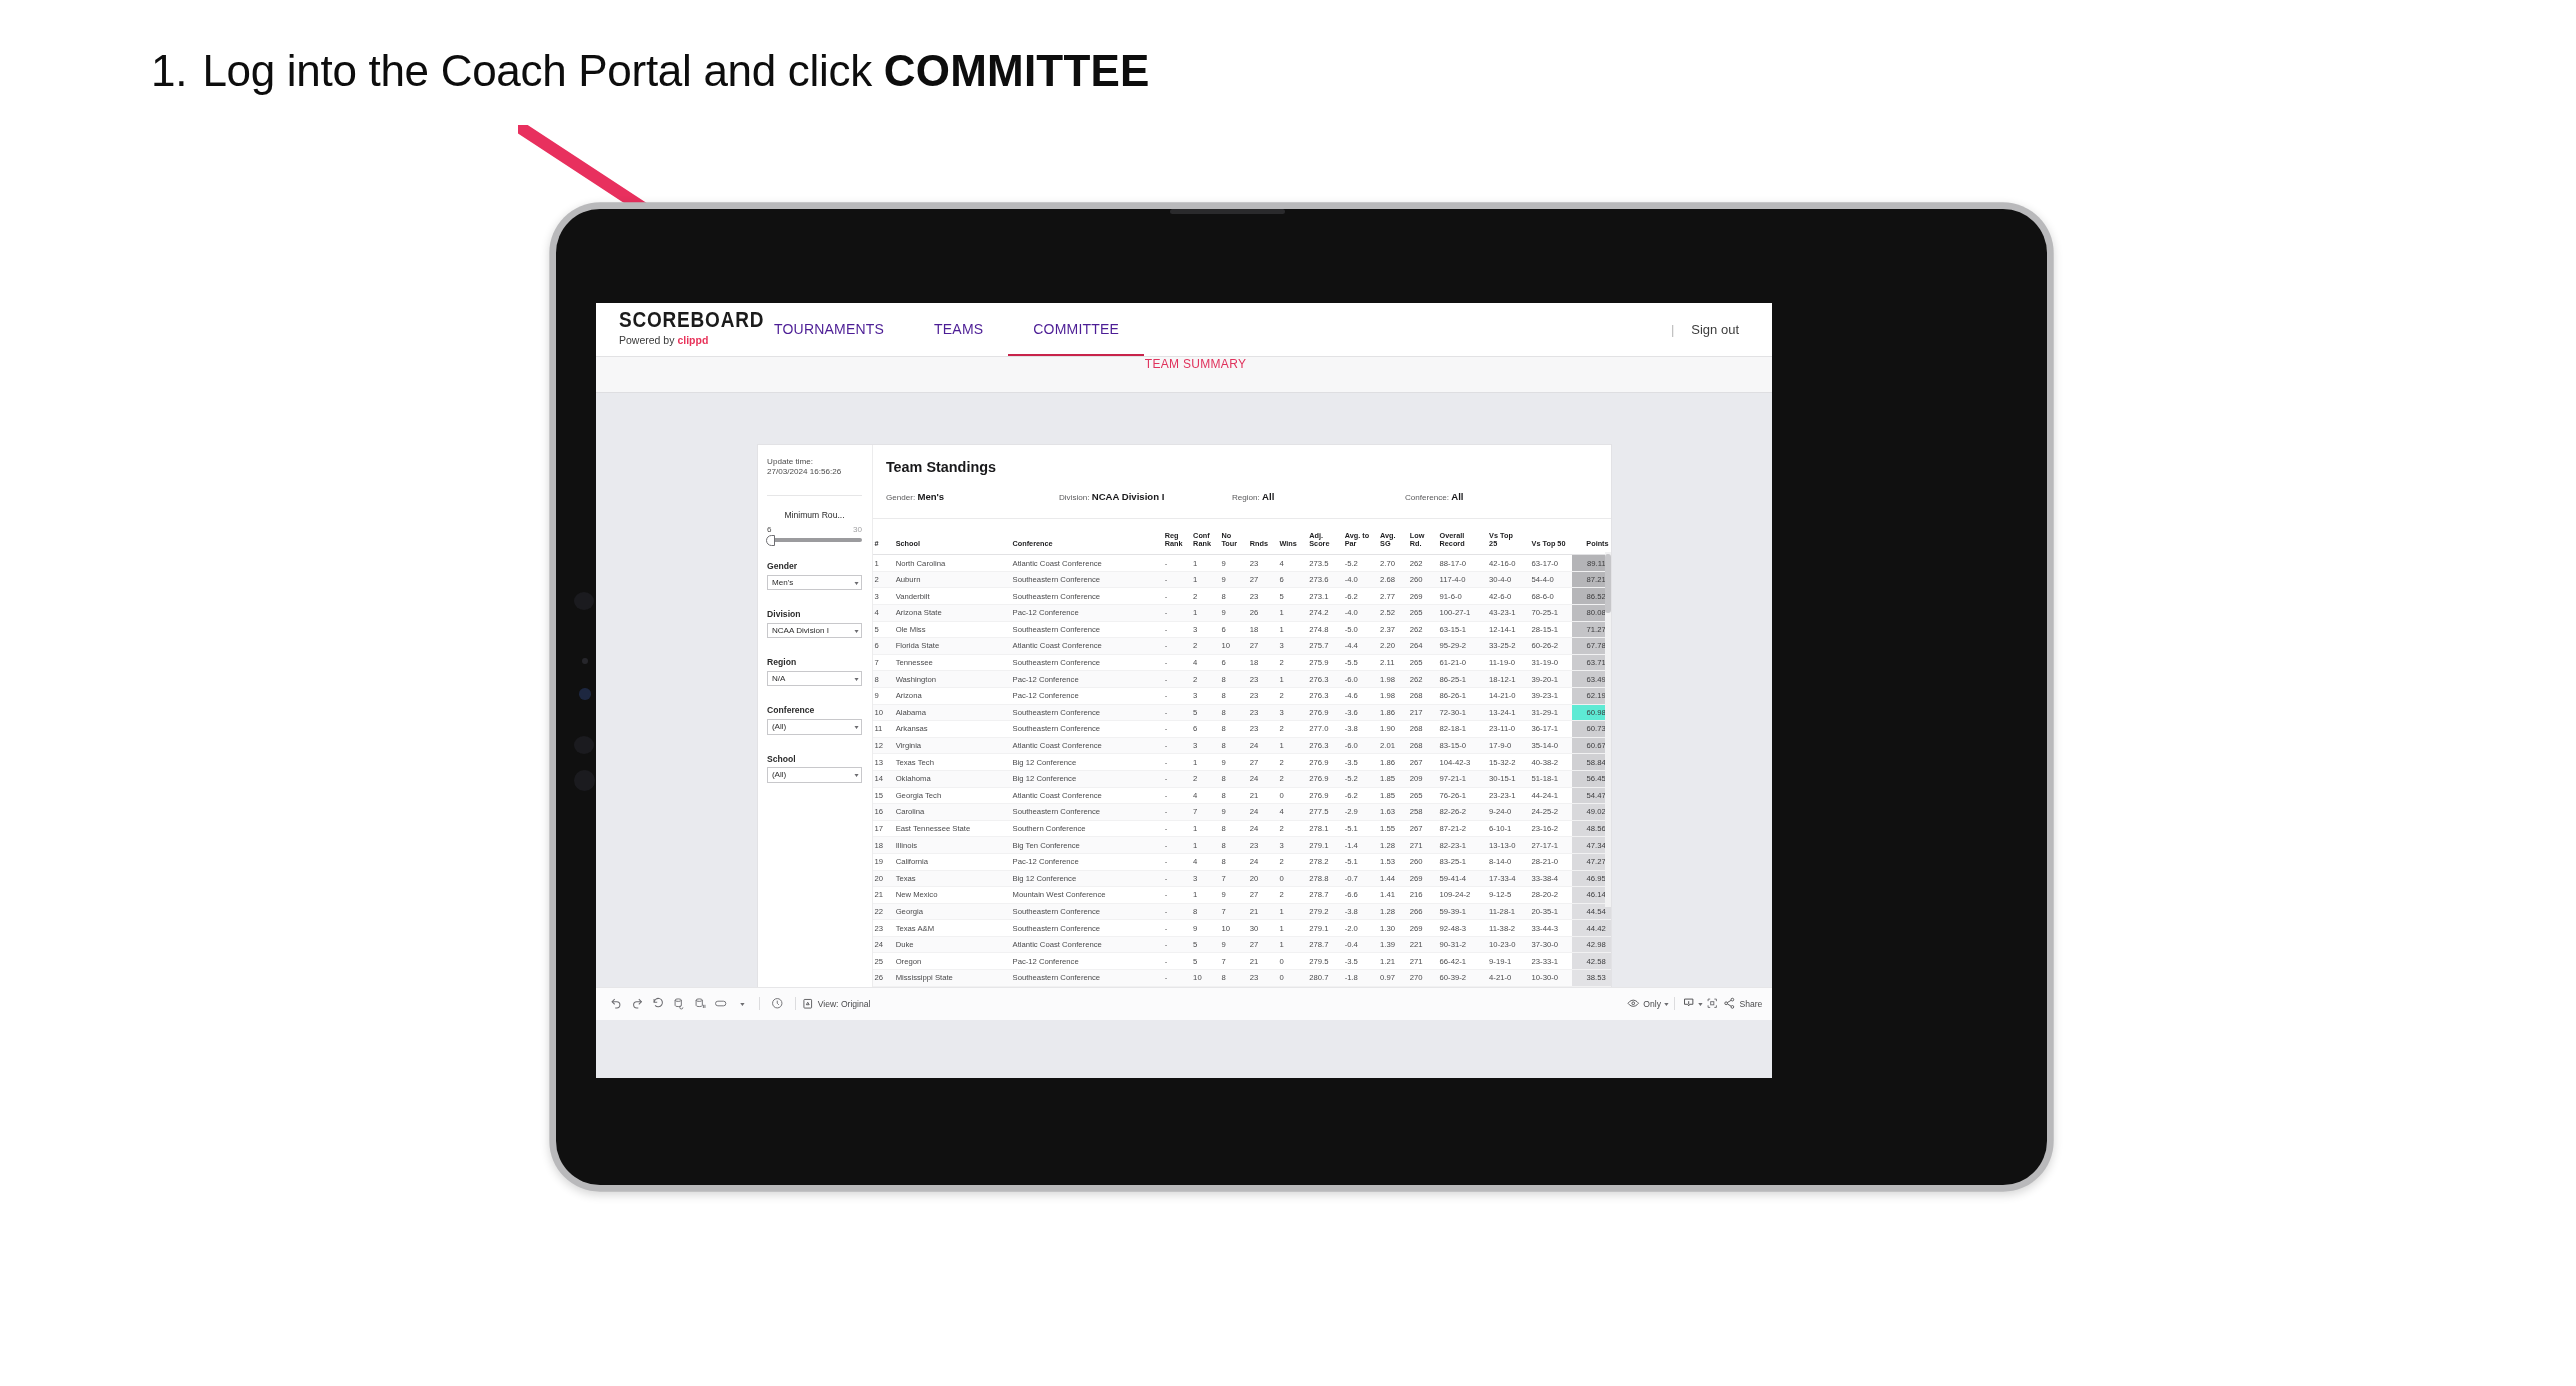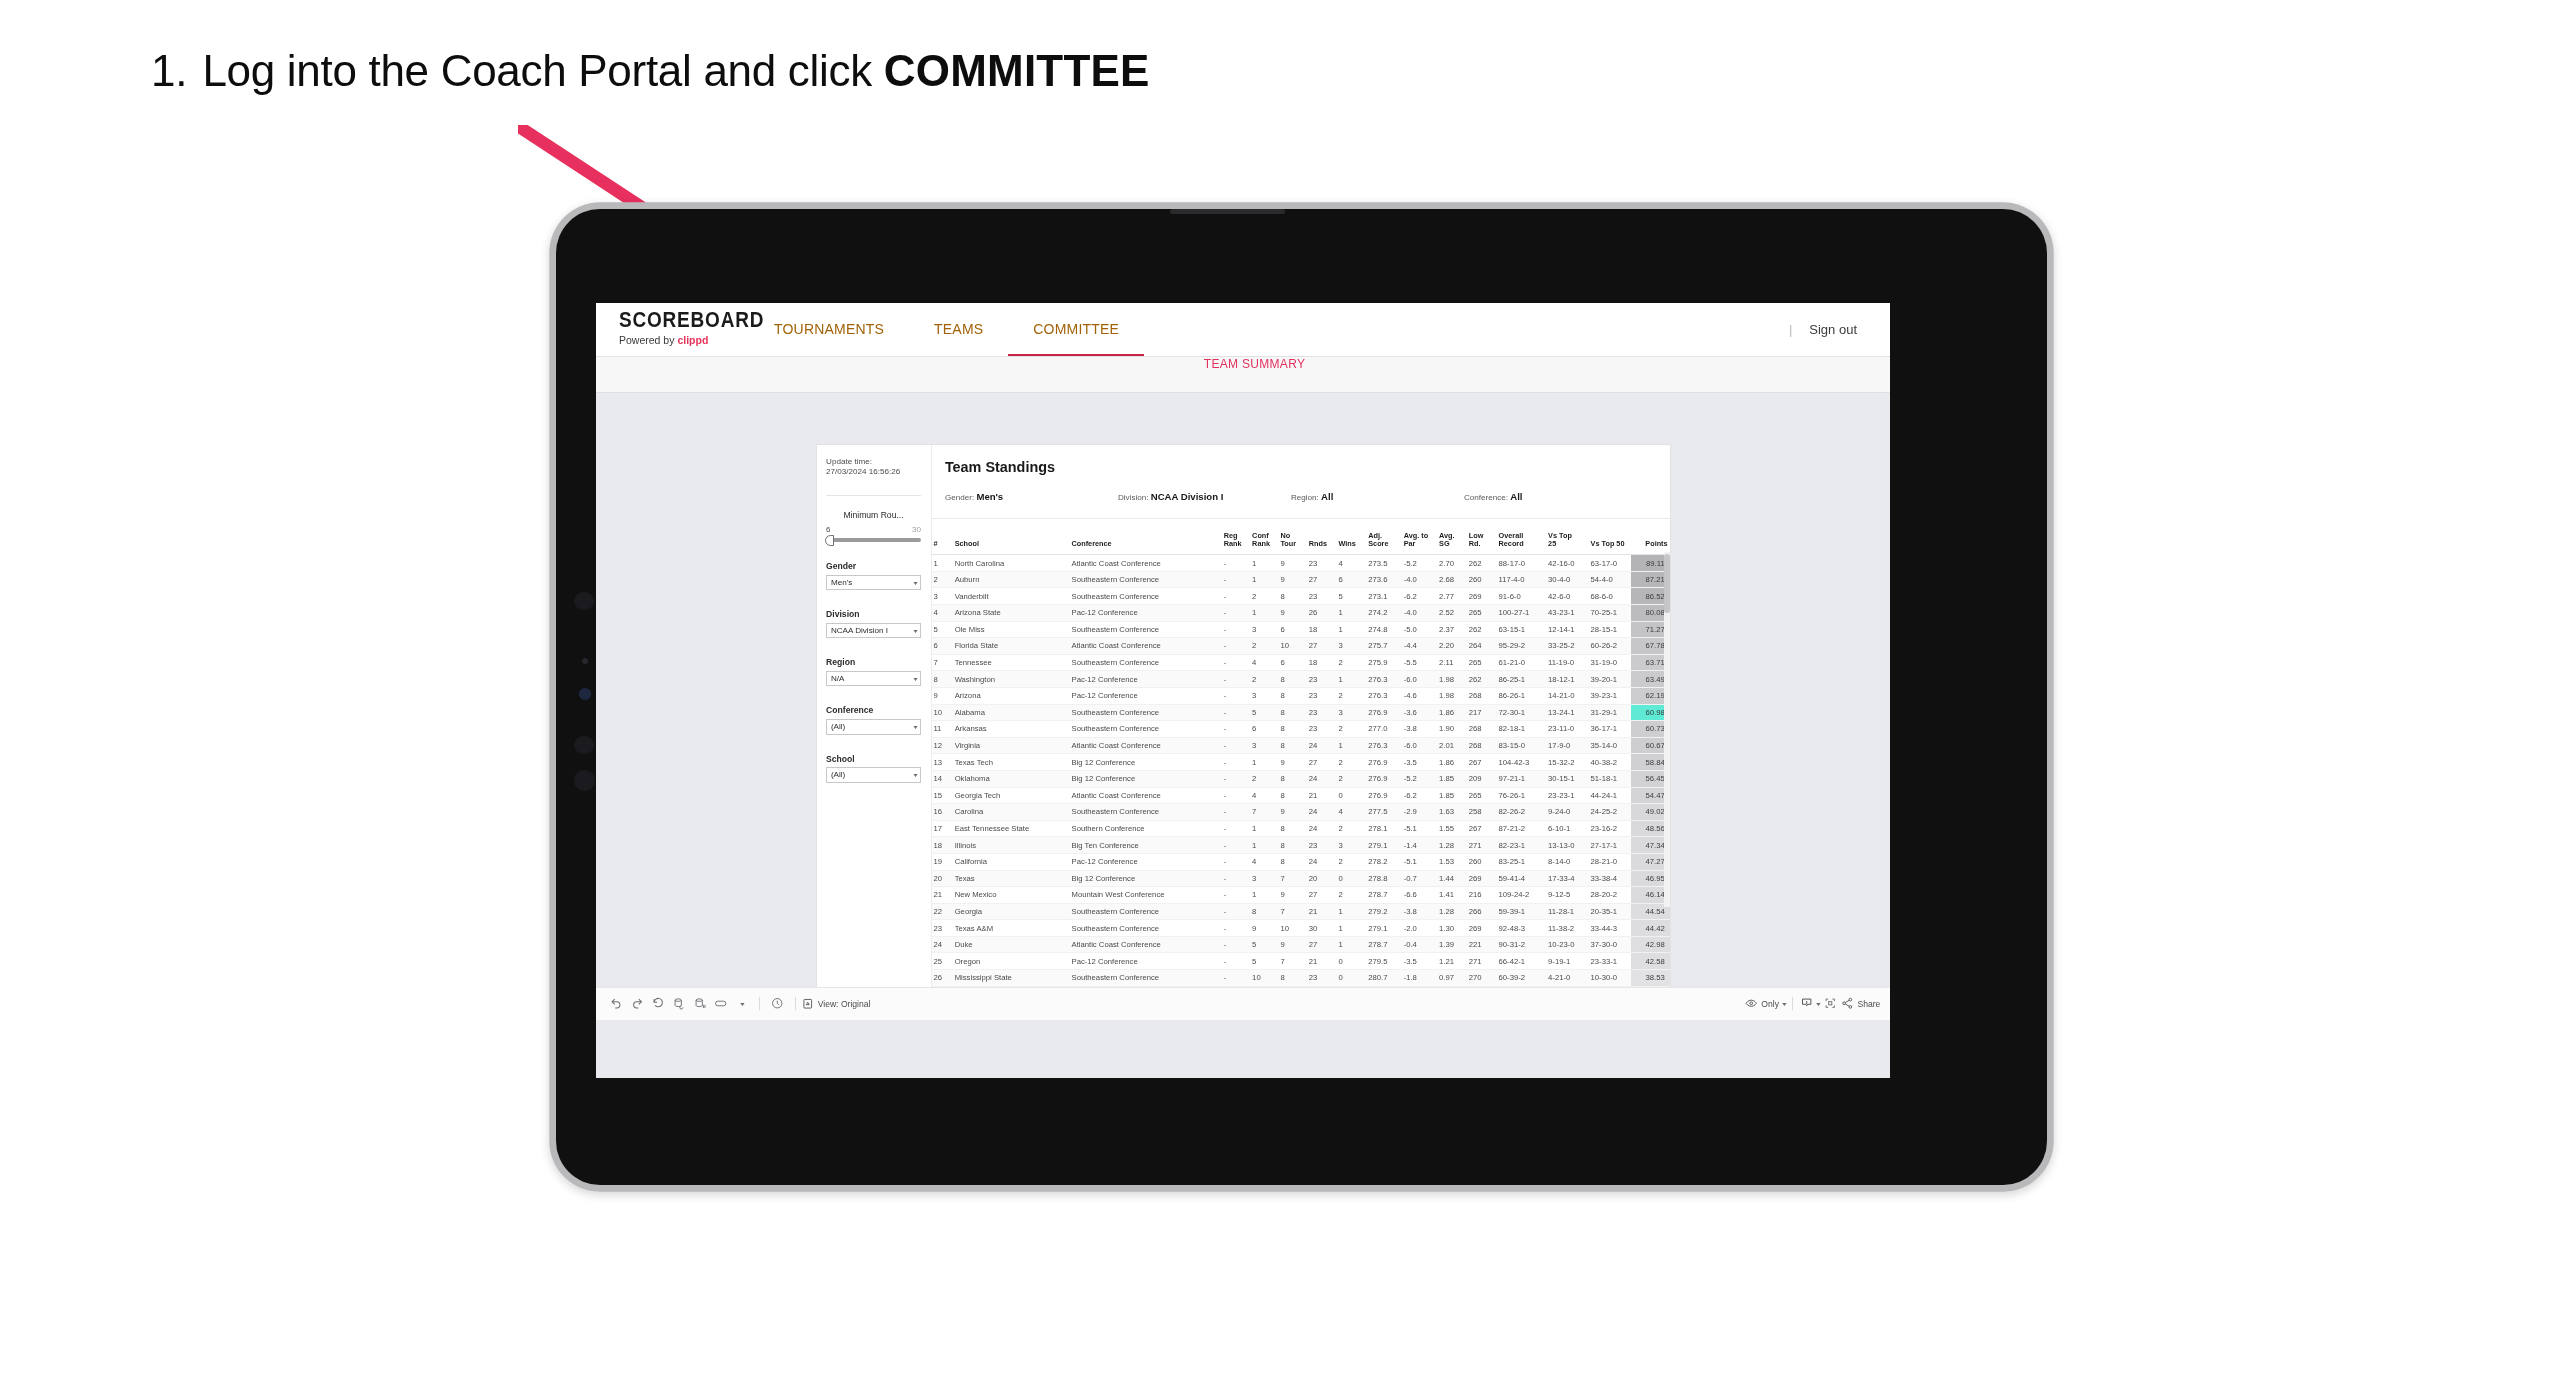--- a/index.html
+++ b/index.html
@@ -44,21 +44,21 @@
     position: absolute;
     left: 556px; top: 209px;
     width: 1491px; height: 976px;
     background: #101010;
     border-radius: 44px;
     box-shadow: 0 0 0 6.7px #b9b9bb, 0 2.9px 9.6px 6.7px rgba(0,0,0,0.16);
   }
   .tablet-inner {
     position: absolute;
     left: 40px; top: 94px;
-    width: 1294px; height: 775px;
+    width: 1176px; height: 775px;
     background: #e9eaee;
     overflow: hidden;
   }
   .bezel-dot {
     position: absolute; left: 18px;
     background: #1b1b1f;
     border-radius: 50%;
   }
   .bezel-dot.d1 { top: 383px; width: 20px; height: 18px; }
   .bezel-dot.d2 { top: 449px; width: 5.8px;  height: 5.8px; left: 26px; background:#26262b; }
@@ -83,21 +83,21 @@
     color: #1b1b1b; line-height: 1.05;
     font-family: "Liberation Sans Narrow", "Liberation Sans", sans-serif;
     transform: scaleY(1.12); transform-origin: left top;
   }
   .brand-sub { font-size: 10.5px; color: #3a3a3a; margin-top: 4.8px; }
   .brand-sub .clippd { color: #e8335a; font-weight: 700; }
 
   .nav-tabs { display: flex; align-items: stretch; }
   .nav-tab {
     padding: 0 25px; display: flex; align-items: center;
-    font-size: 14px; color: #a16207; letter-spacing: 0.2px;
+    font-size: 14px; color: #4c1d95; letter-spacing: 0.2px;
     cursor: pointer; border-bottom: 2.9px solid transparent;
     white-space: nowrap;
   }
   .nav-tab.active { border-bottom-color: #c8234a; }
 
   .header-right {
     margin-left: auto; display: flex; align-items: center;
     padding-right: 33px; gap: 17px;
     font-size: 13px; color: #3d3d3d;
   }

